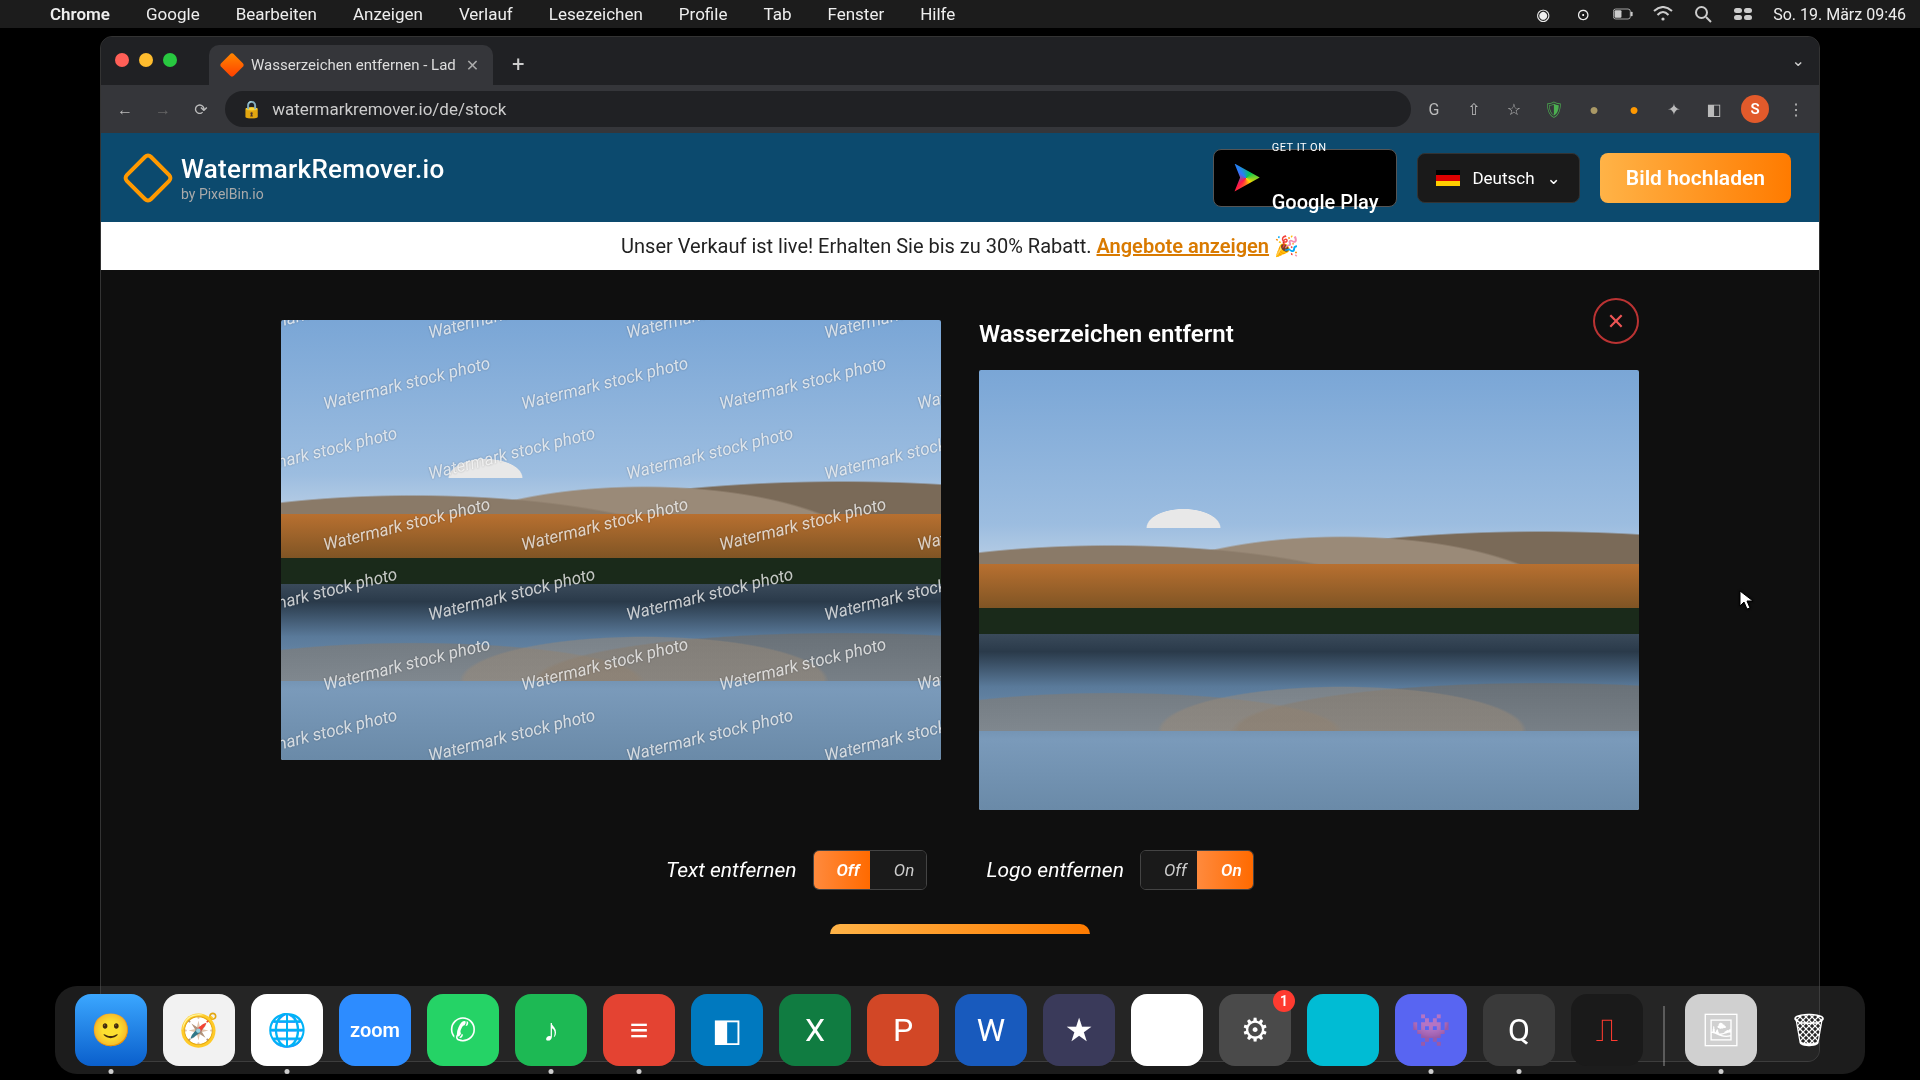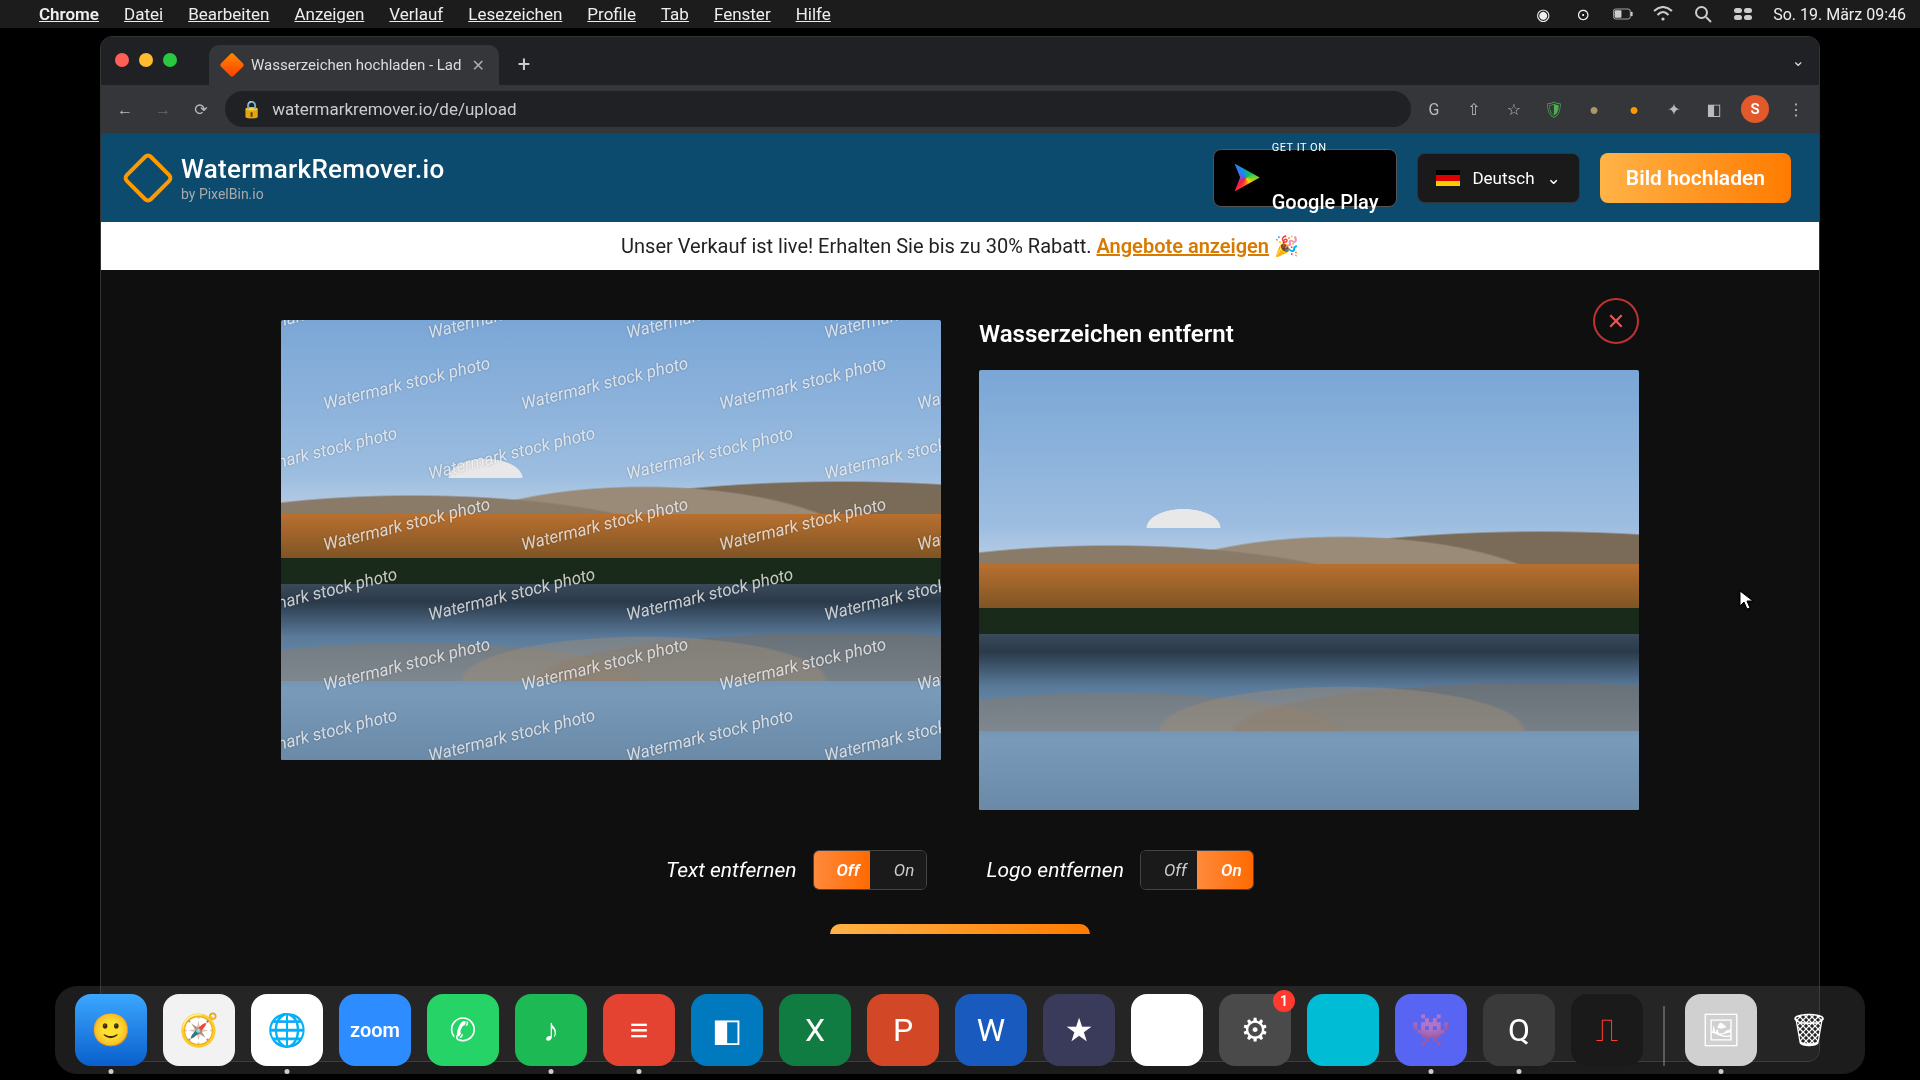--- a/index.html
+++ b/index.html
@@ -2,21 +2,21 @@
 <html><head>
 <meta charset="utf-8">
 <style>
   * { margin: 0; padding: 0; box-sizing: border-box; font-family: -apple-system, BlinkMacSystemFont, "Segoe UI", Roboto, sans-serif; }
   body { background: #000; width: 1920px; height: 1080px; overflow: hidden; position: relative; }
 
   
   .menubar { height: 28px; background: rgba(30,30,30,0.95); display: flex; align-items: center; padding: 0 14px; color: #eee; font-size: 17px; gap: 24px; }
   .menubar .apple { font-size: 18px; }
   .menubar .app-name { font-weight: 600; }
-  .menubar .menu-left { display: flex; gap: 25px; align-items: center; text-decoration: underline; }
+  .menubar .menu-left { display: flex; gap: 36px; align-items: center; }
   .menubar .menu-right { margin-left: auto; display: flex; gap: 20px; align-items: center; font-size: 16px; }
   .menubar .menu-right .icon { display:inline-flex; align-items:center; justify-content:center; width:20px; height:20px; }
 
   
   .chrome-window { position:absolute; top:36px; left:100px; right:100px; bottom:18px; background:#202124; border-radius:12px; overflow:hidden; display:flex; flex-direction:column; border:1px solid #333;}
   .tab-strip { height:48px; background:#202124; display:flex; align-items:flex-end; padding-left:12px; position:relative; }
   .traffic { display:flex; gap:10px; position:absolute; left:14px; top:16px; }
   .traffic span { width:14px; height:14px; border-radius:50%; display:block; }
   .traffic .r{background:#ff5f57;} .traffic .y{background:#febc2e;} .traffic .g{background:#28c840;}
   .tab { margin-left:96px; background:#35363a; height:40px; border-radius:10px 10px 0 0; display:flex; align-items:center; padding:0 14px; gap:10px; color:#ddd; font-size:15px; min-width:260px; }
@@ -105,21 +105,21 @@
   .cursor { position:absolute; width:16px; height:22px; }
   .cursor svg{ filter:drop-shadow(0 0 1px #000);}
 </style>
 </head>
 <body>
 
 <div class="menubar">
   <div class="menu-left">
     <span class="apple"></span>
     <span class="app-name">Chrome</span>
-    <span>Datei</span>
+    <span>Google</span>
     <span>Bearbeiten</span>
     <span>Anzeigen</span>
     <span>Verlauf</span>
     <span>Lesezeichen</span>
     <span>Profile</span>
     <span>Tab</span>
     <span>Fenster</span>
     <span>Hilfe</span>
   </div>
   <div class="menu-right">
@@ -159,34 +159,34 @@
 
 <div class="chrome-window">
   <div class="tab-strip">
     <div class="traffic">
       <span class="r"></span>
       <span class="y"></span>
       <span class="g"></span>
     </div>
     <div class="tab">
       <span class="favicon"></span>
-      <span>Wasserzeichen hochladen - Lad</span>
+      <span>Wasserzeichen entfernen - Lad</span>
       <span class="close-tab">✕</span>
     </div>
     <div class="newtab">+</div>
     <div class="dropdown-tabs">⌄</div>
   </div>
 
   <div class="addr-bar">
     <div class="nav-ico">←</div>
     <div class="nav-ico disabled">→</div>
     <div class="nav-ico">⟳</div>
     <div class="omnibox">
       <span class="lock">🔒</span>
-      <span>watermarkremover.io/de/upload</span>
+      <span>watermarkremover.io/de/stock</span>
     </div>
     <div class="right-icons">
       <span class="ico">G</span>
       <span class="ico">⇧</span>
       <span class="ico">☆</span>
       <span class="ico" style="color:#4caf50;">🛡</span>
       <span class="ico" style="color:#a96;">●</span>
       <span class="ico" style="color:#f90;">●</span>
       <span class="ico">✦</span>
       <span class="ico">◧</span>

